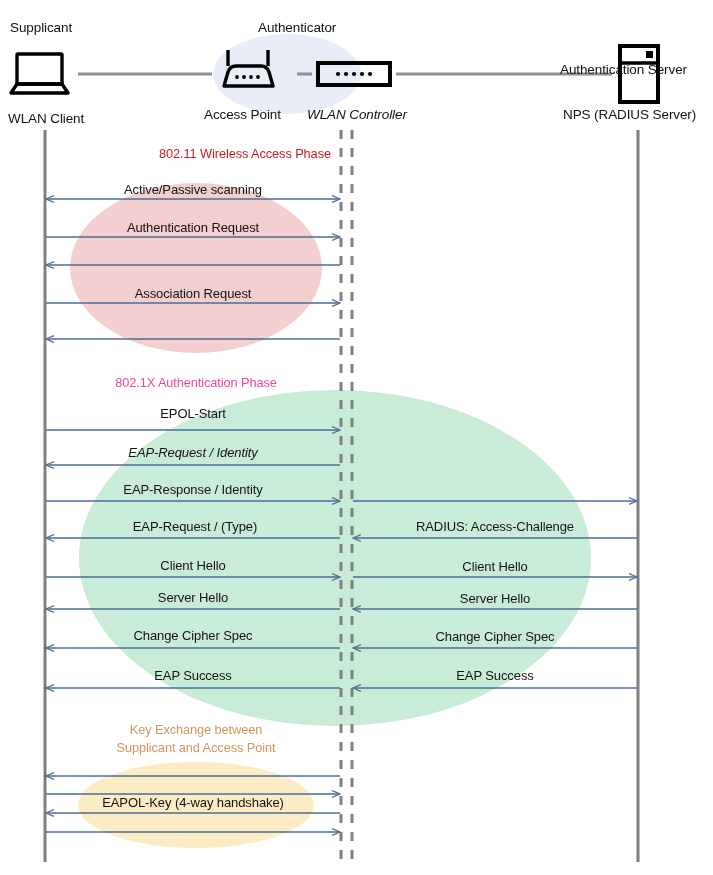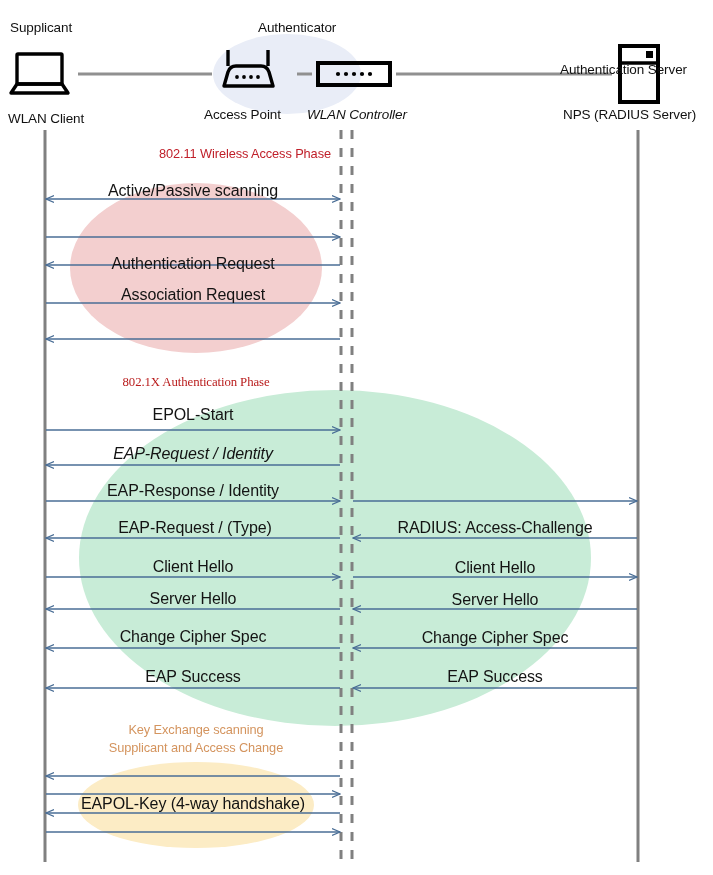--- a/index.html
+++ b/index.html
@@ -22,35 +22,35 @@
   }
   .hdr-label{
     position:absolute;
     font-size:13.5px;
     color:#111111;
     white-space:nowrap;
     letter-spacing:-0.1px;
   }
   .msg{
     position:absolute;
-    font-size:16px;
+    font-size:13px;
     color:#131313;
     white-space:nowrap;
     text-align:center;
     letter-spacing:-0.1px;
   }
   .phase{
     position:absolute;
     font-size:12.8px;
     white-space:nowrap;
     text-align:center;
     letter-spacing:-0.1px;
   }
   .phase.red{color:#C0202A;}
-  .phase.green{color:#b91c1c;font-family:Liberation Serif, serif;}
+  .phase.green{color:#ec4899;}
   .phase.orange{color:#D4945E;}
 </style>
 </head>
 <body>
 
 <div id="canvas">
 
   <svg class="layer" viewBox="0 0 713 875">
     <defs>
       <marker id="ahR" markerWidth="9" markerHeight="8" refX="8.4" refY="4" orient="auto" markerUnits="userSpaceOnUse">
@@ -146,25 +146,25 @@
   <div class="hdr-label" style="left:258px;top:20px;">Authenticator</div>
   <div class="hdr-label" style="left:560px;top:20px;margin-top:42px;">Authentication Server</div>
 
   <div class="hdr-label" style="left:8px;top:111px;">WLAN Client</div>
   <div class="hdr-label" style="left:204px;top:107px;">Access Point</div>
   <div class="hdr-label" style="left:307px;top:107px;font-style:italic;">WLAN Controller</div>
   <div class="hdr-label" style="left:563px;top:107px;">NPS (RADIUS Server)</div>
 
   <div class="phase red" style="left:48px;top:146px;width:300px;margin-left:47px;">802.11 Wireless Access Phase</div>
   <div class="phase green" style="left:46px;top:375px;width:300px;">802.1X Authentication Phase</div>
-  <div class="phase orange" style="left:46px;top:722px;width:300px;">Key Exchange scanning</div>
-  <div class="phase orange" style="left:46px;top:740px;width:300px;">Supplicant and Access Change</div>
+  <div class="phase orange" style="left:46px;top:722px;width:300px;">Key Exchange between</div>
+  <div class="phase orange" style="left:46px;top:740px;width:300px;">Supplicant and Access Point</div>
 
   <div class="msg" style="left:46px;top:182px;width:294px;">Active/Passive scanning</div>
-  <div class="msg" style="left:46px;top:220px;width:294px;margin-top:35px;">Authentication Request</div>
+  <div class="msg" style="left:46px;top:220px;width:294px;">Authentication Request</div>
   <div class="msg" style="left:46px;top:286px;width:294px;">Association Request</div>
 
   <div class="msg" style="left:46px;top:406px;width:294px;">EPOL-Start</div>
   <div class="msg" style="left:46px;top:445px;width:294px;font-style:italic;">EAP-Request / Identity</div>
   <div class="msg" style="left:46px;top:482px;width:294px;">EAP-Response / Identity</div>
   <div class="msg" style="left:48px;top:519px;width:294px;">EAP-Request / (Type)</div>
   <div class="msg" style="left:46px;top:558px;width:294px;">Client Hello</div>
   <div class="msg" style="left:46px;top:590px;width:294px;">Server Hello</div>
   <div class="msg" style="left:46px;top:628px;width:294px;">Change Cipher Spec</div>
   <div class="msg" style="left:46px;top:668px;width:294px;">EAP Success</div>

